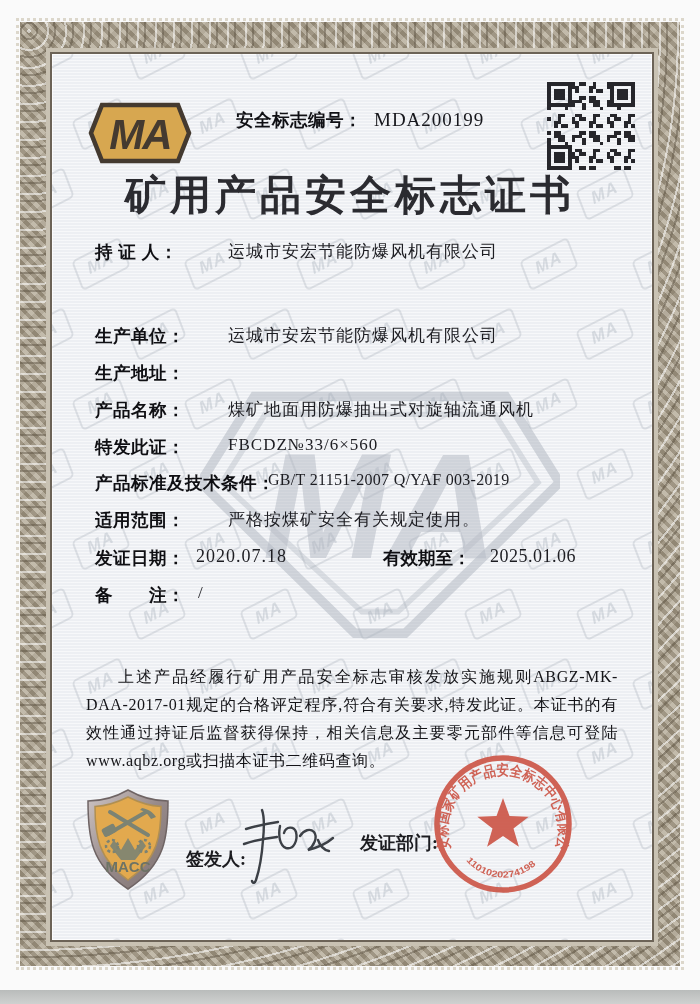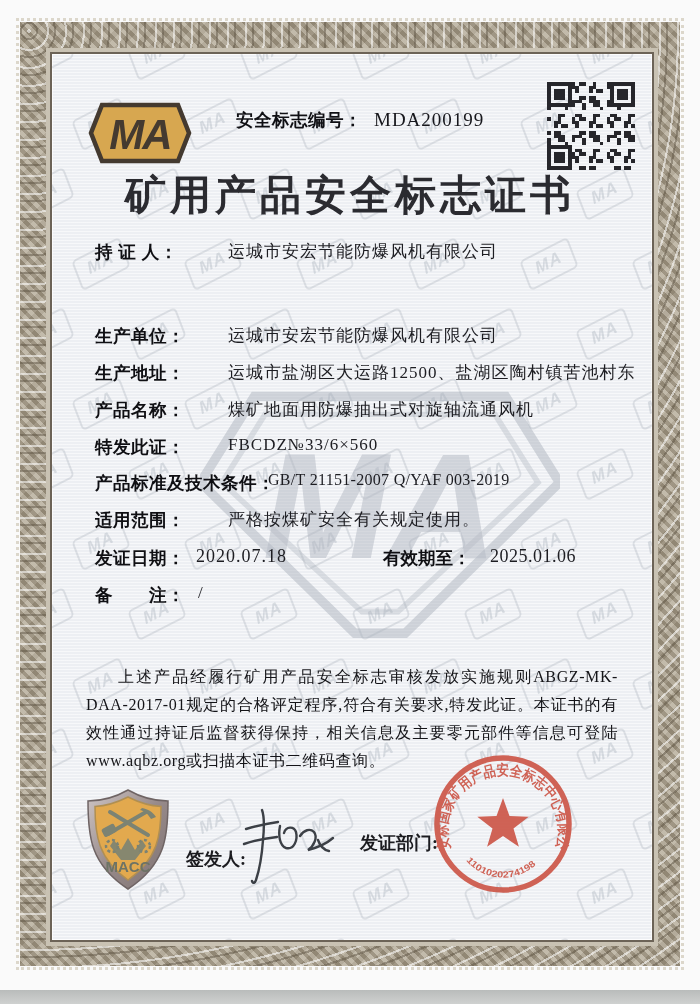--- a/index.html
+++ b/index.html
@@ -435,21 +435,20 @@
     <div class="row" style="top:240px">
       <span class="lab">持 证 人：</span>
       <span class="val">运城市安宏节能防爆风机有限公司</span>
     </div>
     <div class="row" style="top:324px">
       <span class="lab">生产单位：</span>
       <span class="val">运城市安宏节能防爆风机有限公司</span>
     </div>
     <div class="row" style="top:361px">
       <span class="lab">生产地址：</span>
-      <span class="val">运城市盐湖区大运路12500、盐湖区陶村镇苦池村东</span>
     </div>
     <div class="row" style="top:398px">
       <span class="lab">产品名称：</span>
       <span class="val">煤矿地面用防爆抽出式对旋轴流通风机</span>
     </div>
     <div class="row" style="top:435px">
       <span class="lab">特发此证：</span>
       <span class="val">FBCDZ№33/6×560</span>
     </div>
     <div class="row" style="top:471px">

